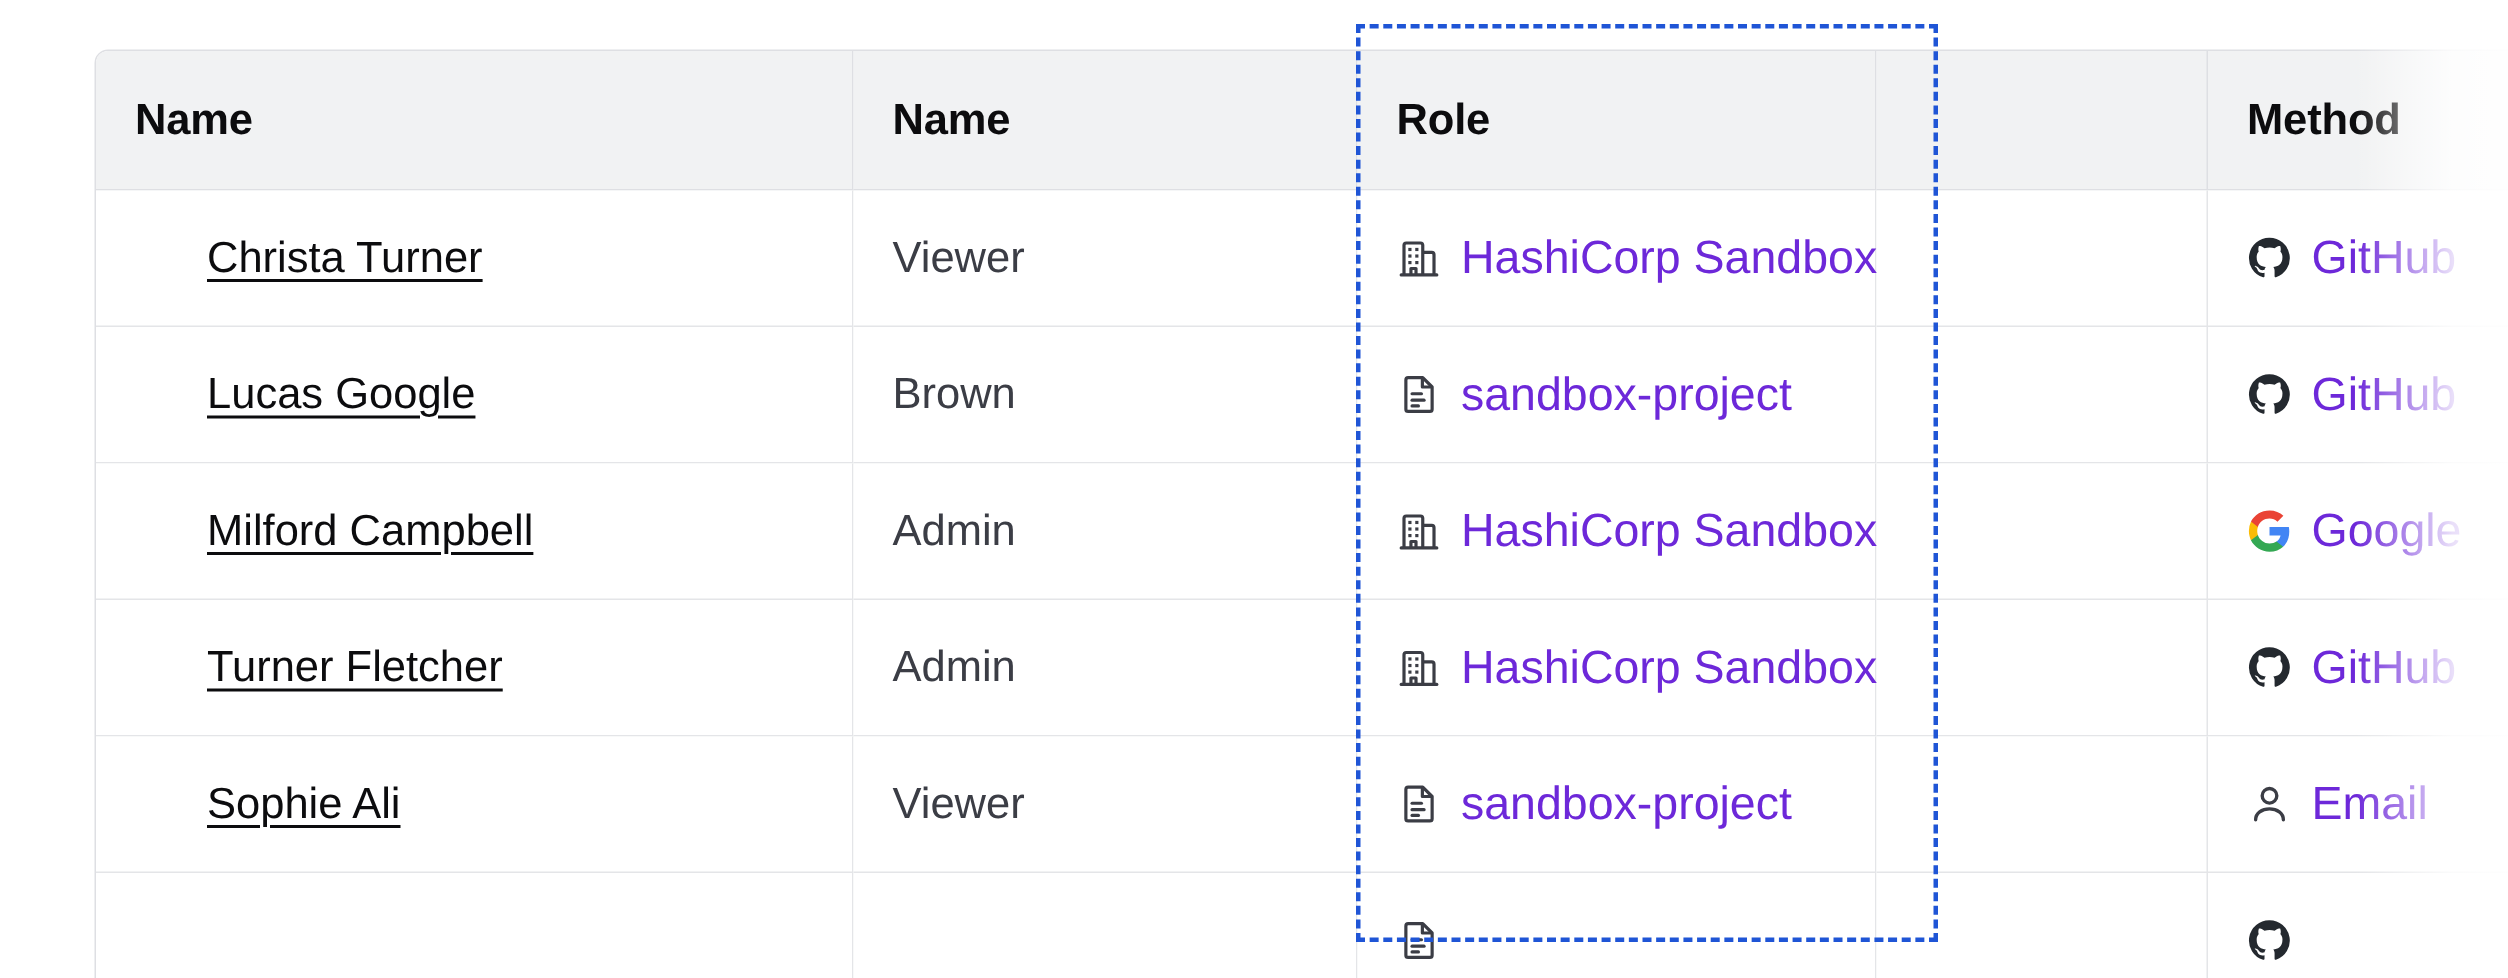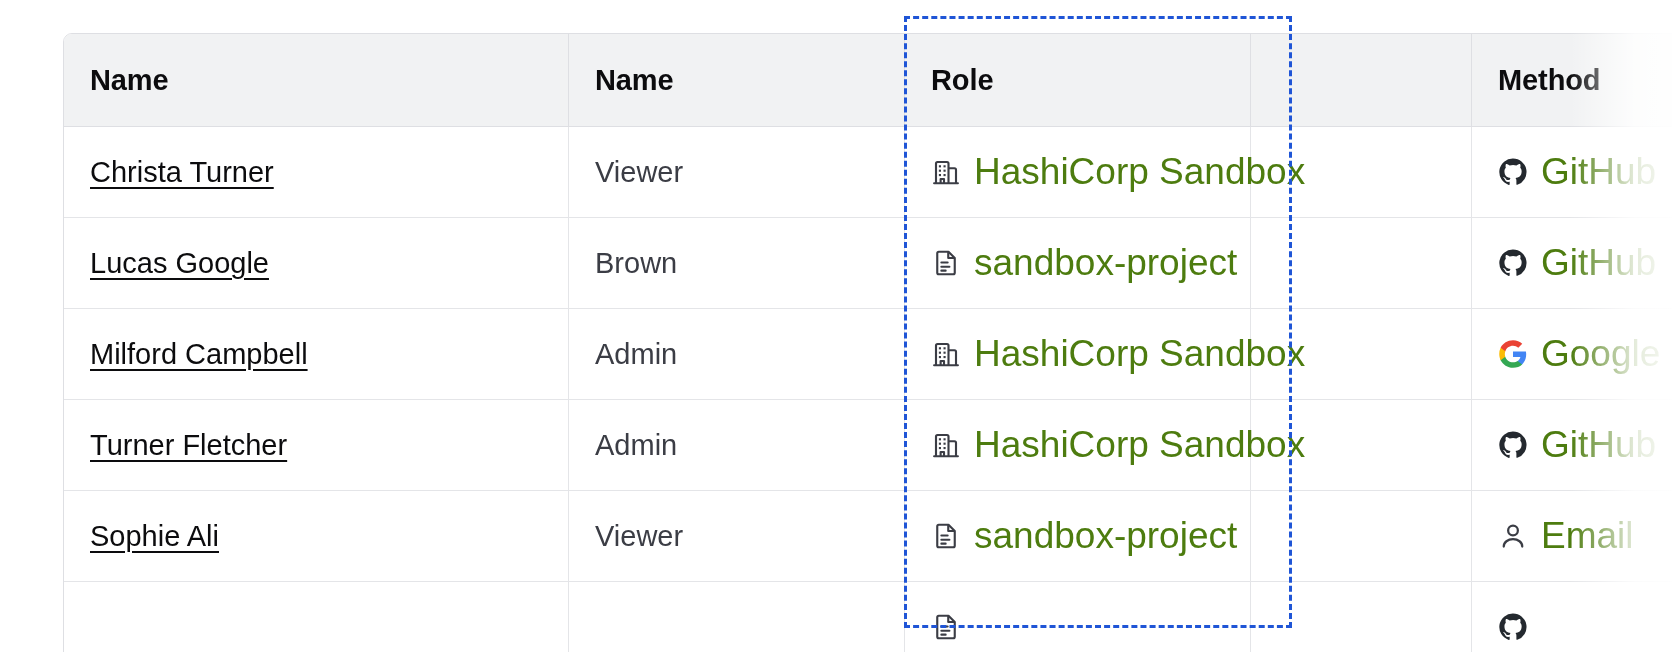--- a/index.html
+++ b/index.html
@@ -82,27 +82,28 @@
 
   
   a.name-link {
     color: #0c0c0e;
     font-size: 29px;
     font-weight: 400;
     text-decoration: underline;
     text-underline-offset: 5px;
     text-decoration-thickness: 2px;
     cursor: pointer;
+    margin-left: 48px;
   }
   .cellflex {
     display: flex;
     align-items: center;
     gap: 13px;
   }
-  .cellflex .lbl { font-size: 37px; color: #4d7c0f; }
+  .cellflex .lbl { font-size: 31px; color: #6d28d9; }
   .icon { display: inline-flex; align-items: center; justify-content: center; flex: 0 0 auto; }
   .icon svg { display: block; }
 
   
   .sel-box {
     position: absolute;
     left: 888px;
     top: 16px;
     width: 388px;
     height: 612px;

